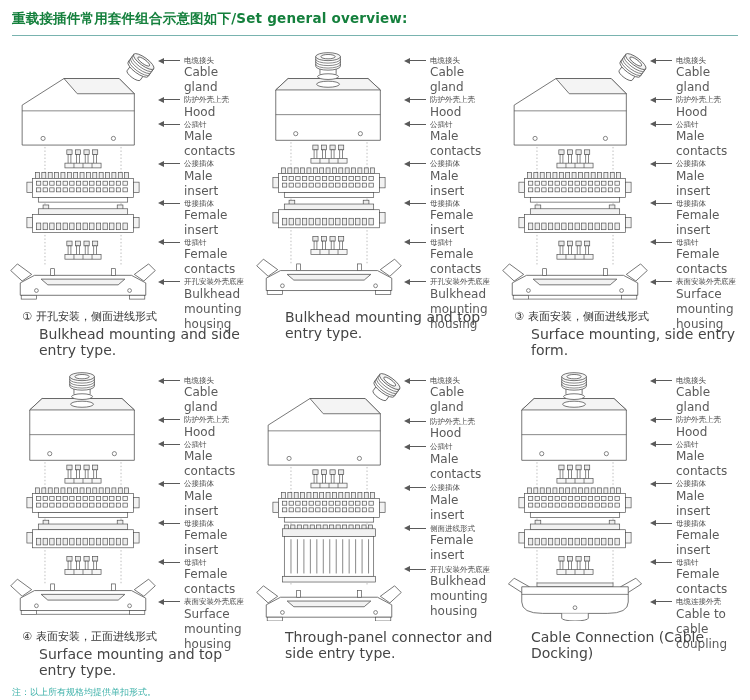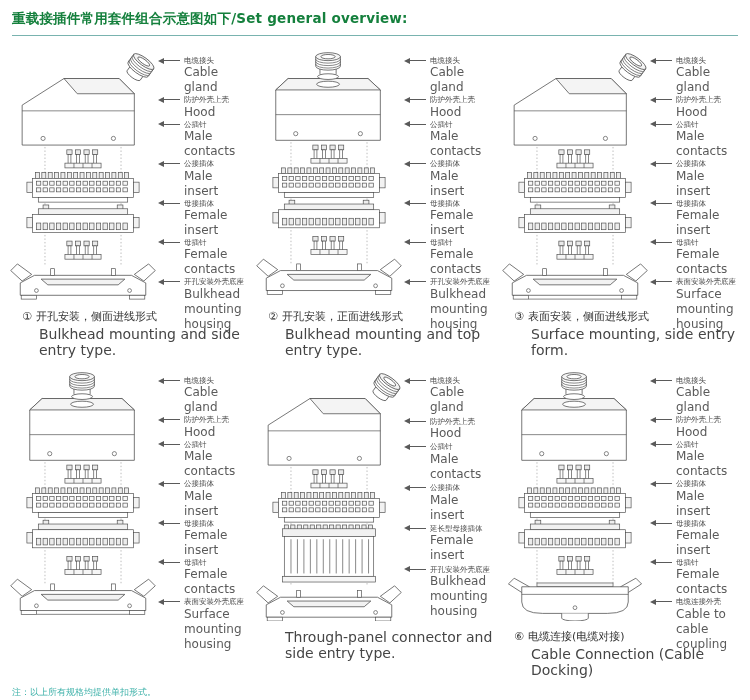--- a/index.html
+++ b/index.html
@@ -383,21 +383,20 @@
             <div class="label-row">
               <span class="leader"></span>
               <span class="ltext">
                 <span class="lz">开孔安装外壳底座</span>
                 <span class="le">Bulkhead mounting housing</span>
               </span>
             </div>
           </div>
     </div>
     <div class="caption">
-      <div class="cap-zh"><span class="cap-num">②</span><span class="cap-zh-text">开孔安装，正面进线形式</span></div>
       <div class="cap-en">Bulkhead mounting and top entry type.</div>
     </div>
   </div>
       <div class="panel">
     <div class="panel-body">
       <svg class="drawing" viewBox="0 0 160 264" xmlns="http://www.w3.org/2000/svg">
             <line x1="40" y1="102" x2="40" y2="226" stroke="#9a9a9a" stroke-width="0.7" stroke-dasharray="1.5,2.2"></line>
             <line x1="120" y1="102" x2="120" y2="226" stroke="#9a9a9a" stroke-width="0.7" stroke-dasharray="1.5,2.2"></line>
             <path d="M16,58 L16,100 L134,100 L134,46 L118,30 L60,30 Z" fill="#fff" stroke="#4d4d4d" stroke-width="0.8" stroke-linejoin="round"></path>
             <path d="M60,30 L118,30 L134,46 L74,46 Z" fill="#f4f4f4" stroke="#4d4d4d" stroke-width="0.8" stroke-linejoin="round"></path>
@@ -740,20 +739,24 @@
             </div>
             <div class="label-row">
               <span class="leader"></span>
               <span class="ltext">
                 <span class="lz">表面安装外壳底座</span>
                 <span class="le">Surface mounting housing</span>
               </span>
             </div>
           </div>
     </div>
+    <div class="caption">
+      <div class="cap-zh"><span class="cap-num">④</span><span class="cap-zh-text">表面安装，正面进线形式</span></div>
+      <div class="cap-en">Surface mounting and top entry type.</div>
+    </div>
   </div>
       <div class="panel">
     <div class="panel-body">
       <svg class="drawing" viewBox="0 0 160 264" xmlns="http://www.w3.org/2000/svg">
             <line x1="40" y1="102" x2="40" y2="226" stroke="#9a9a9a" stroke-width="0.7" stroke-dasharray="1.5,2.2"></line>
             <line x1="120" y1="102" x2="120" y2="226" stroke="#9a9a9a" stroke-width="0.7" stroke-dasharray="1.5,2.2"></line>
             <path d="M16,58 L16,100 L134,100 L134,46 L118,30 L60,30 Z" fill="#fff" stroke="#4d4d4d" stroke-width="0.8" stroke-linejoin="round"></path>
             <path d="M60,30 L118,30 L134,46 L74,46 Z" fill="#f4f4f4" stroke="#4d4d4d" stroke-width="0.8" stroke-linejoin="round"></path>
             <line x1="16" y1="64" x2="134" y2="64" stroke="#4d4d4d" stroke-width="0.7"></line>
             <circle cx="38" cy="93" r="2.2" fill="none" stroke="#4d4d4d" stroke-width="0.7"></circle>
@@ -892,21 +895,21 @@
             <div class="label-row">
               <span class="leader"></span>
               <span class="ltext">
                 <span class="lz">公接插体</span>
                 <span class="le">Male insert</span>
               </span>
             </div>
             <div class="label-row">
               <span class="leader"></span>
               <span class="ltext">
-                <span class="lz">延长型母接插体</span>
+                <span class="lz">侧面进线形式</span>
                 <span class="le">Female insert</span>
               </span>
             </div>
             <div class="label-row">
               <span class="leader"></span>
               <span class="ltext">
                 <span class="lz">开孔安装外壳底座</span>
                 <span class="le">Bulkhead mounting housing</span>
               </span>
             </div>
@@ -1080,21 +1083,20 @@
             <div class="label-row">
               <span class="leader"></span>
               <span class="ltext">
                 <span class="lz">电缆连接外壳</span>
                 <span class="le">Cable to cable coupling</span>
               </span>
             </div>
           </div>
     </div>
     <div class="caption">
-      <div class="cap-zh"><span class="cap-num">⑥</span><span class="cap-zh-text">电缆连接(电缆对接)</span></div>
       <div class="cap-en">Cable Connection (Cable Docking)</div>
     </div>
   </div>
     </div>
   <div class="note">
     <div class="note-zh">注：以上所有规格均提供单扣形式。</div>
     <div class="note-en">All sets shown above with one lever types.</div>
   </div>
 </div>
 

